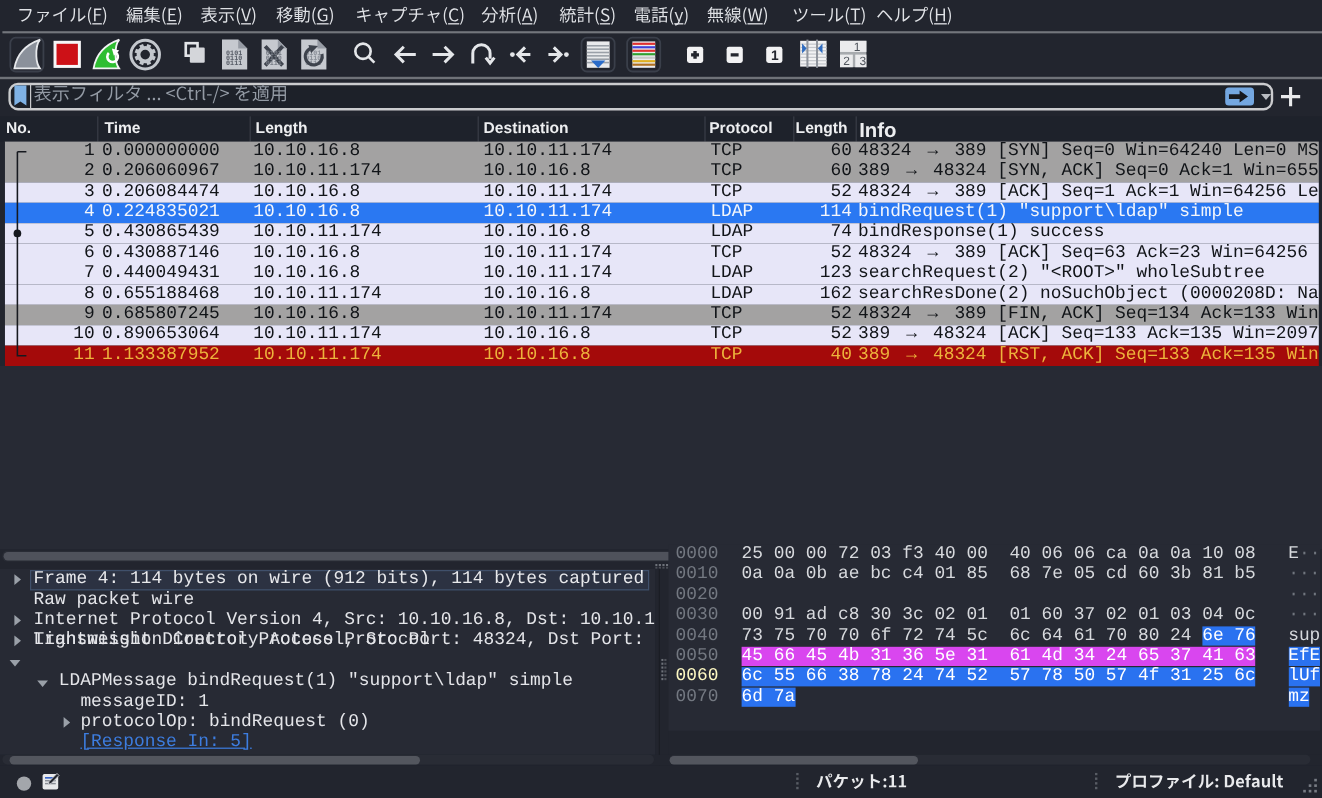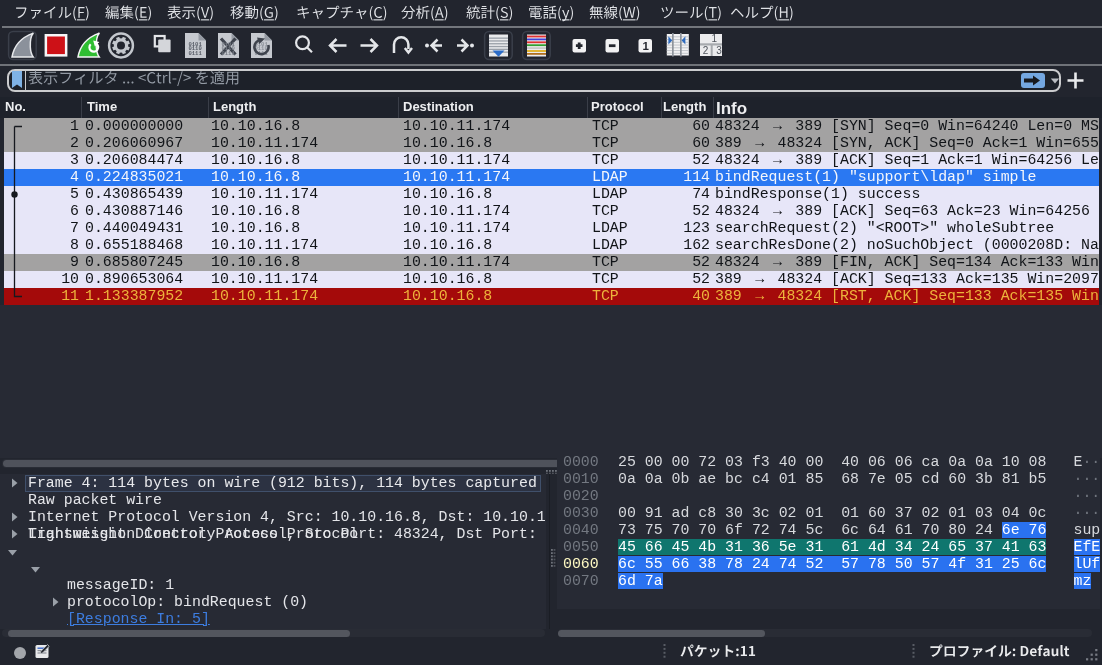--- a/index.html
+++ b/index.html
@@ -249,20 +249,21 @@
       <rect x="15" y="0" width="1.8" height="1.8" fill="#6e727a"></rect>
       <rect x="15" y="2.6" width="1.8" height="1.8" fill="#51545c"></rect>
     </svg>
     <div class="abs" style="left:0;top:474px;width:546px;height:155px;background:#272a34;overflow:hidden" id="detail">
       <div class="abs" style="left:25px;top:0.5px;width:516px;height:17px;background:#2c3242;border:1px solid #40506b"></div>
       <div class="mono abs" style="left:28px;top:0.5px;color:#e8e9ec">Frame 4: 114 bytes on wire (912 bits), 114 bytes captured</div>
       <div class="mono abs" style="left:28px;top:17.5px;color:#e4e5e9">Raw packet wire</div>
       <div class="mono abs" style="left:28px;top:34.5px;color:#e4e5e9">Internet Protocol Version 4, Src: 10.10.16.8, Dst: 10.10.11.174</div>
       <div class="mono abs" style="left:28px;top:51.5px;color:#e4e5e9">Transmission Control Protocol, Src Port: 48324, Dst Port: 389, Seq</div>
       <div class="mono abs" style="left:28px;top:52px;color:#e4e5e9">Lightweight Directory Access Protocol</div>
+      <div class="mono abs" style="left:49px;top:85.5px;color:#e4e5e9">LDAPMessage bindRequest(1) "support\ldap" simple</div>
       <div class="mono abs" style="left:67px;top:102.5px;color:#e4e5e9">messageID: 1</div>
       <div class="mono abs" style="left:67px;top:119.5px;color:#e4e5e9">protocolOp: bindRequest (0)</div>
       <div class="mono abs" style="left:67px;top:136.5px;color:#3d7de0"><u style="text-decoration-color:#3d7de0">[Response In: 5]</u></div>
       <svg class="abs" style="left:0;top:0" width="70" height="155" viewBox="0 0 70 155">
         <path d="M 12,4.5 l 0,9 l 5.5,-4.5 Z" fill="#9aa0a8"></path>
         <path d="M 12,38.5 l 0,9 l 5.5,-4.5 Z" fill="#9aa0a8"></path>
         <path d="M 12,55.5 l 0,9 l 5.5,-4.5 Z" fill="#9aa0a8"></path>
         <path d="M 8,76 l 9,0 l -4.5,5.5 Z" fill="#9aa0a8"></path>
         <path d="M 31,93 l 9,0 l -4.5,5.5 Z" fill="#9aa0a8"></path>
         <path d="M 53,123.5 l 0,9 l 5.5,-4.5 Z" fill="#9aa0a8"></path>
@@ -293,21 +294,21 @@
       <div class="mono abs" style="left:516.5px;top:16.7px;color:#d7d9dd"><span class="dim">········</span>h~`;</div>
       <div class="mono abs" style="left:6px;top:33.7px;color:#737881">0020</div>
       <div class="mono abs" style="left:516.5px;top:33.7px;color:#d7d9dd"><span class="dim">·····</span>(NK#</div>
       <div class="mono abs" style="left:6px;top:50.7px;color:#737881">0030</div>
       <div class="mono abs" style="left:61px;top:50.7px;color:#d7d9dd">00 91 ad c8 30 3c 02 01  01 60 37 02 01 03 04 0c</div>
       <div class="mono abs" style="left:516.5px;top:50.7px;color:#d7d9dd"><span class="dim">····</span>0&lt;`7</div>
       <div class="mono abs" style="left:6px;top:67.7px;color:#737881">0040</div>
       <div class="mono abs" style="left:61px;top:67.7px;color:#d7d9dd">73 75 70 70 6f 72 74 5c  6c 64 61 70 80 24 <span style="background:#2a72f0;color:#fff">6e 76</span></div>
       <div class="mono abs" style="left:516.5px;top:67.7px;color:#d7d9dd">support\ldap$nv</div>
       <div class="mono abs" style="left:6px;top:84.7px;color:#737881">0050</div>
-      <div class="mono abs" style="left:61px;top:84.7px;color:#d7d9dd"><span style="background:#0f766e;color:#fff">45 66 45 4b 31 36 5e 31  61 4d 34 24 65 37 41 63</span></div>
+      <div class="mono abs" style="left:61px;top:84.7px;color:#d7d9dd"><span style="background:#d946ef;color:#fff">45 66 45 4b 31 36 5e 31  61 4d 34 24 65 37 41 63</span></div>
       <div class="mono abs" style="left:516.5px;top:84.7px;color:#fff"><span style="background:#2a72f0">EfEK16^1aM4$e7Ac</span></div>
       <div class="mono abs" style="left:6px;top:101.7px;color:#fef9c3">0060</div>
       <div class="mono abs" style="left:61px;top:101.7px;color:#d7d9dd"><span style="background:#2a72f0;color:#fff">6c 55 66 38 78 24 74 52  57 78 50 57 4f 31 25 6c</span></div>
       <div class="mono abs" style="left:516.5px;top:101.7px;color:#fff"><span style="background:#2a72f0">lUf8x$tRWxPWO1%l</span></div>
       <div class="mono abs" style="left:6px;top:118.7px;color:#737881">0070</div>
       <div class="mono abs" style="left:61px;top:118.7px;color:#d7d9dd"><span style="background:#2a72f0;color:#fff">6d 7a</span></div>
       <div class="mono abs" style="left:516.5px;top:118.7px;color:#fff"><span style="background:#2a72f0">mz</span></div>
     </div>
     <div class="abs" style="left:0;top:629px;width:1102px;height:9px;background:#22252e"></div>
     <div class="abs" style="left:2px;top:629px;width:543px;height:8px;background:#292c35;border-radius:4px"></div>

